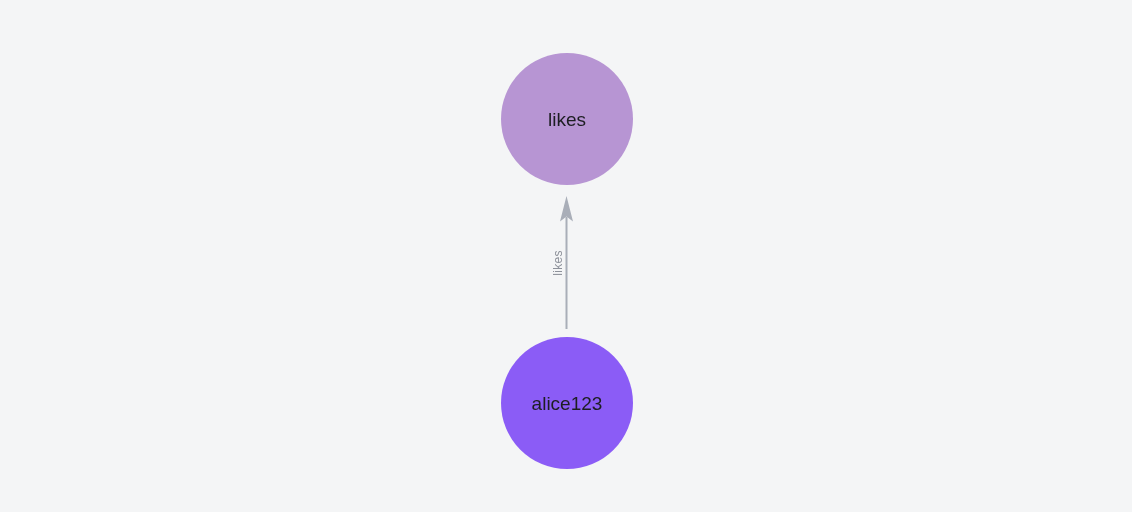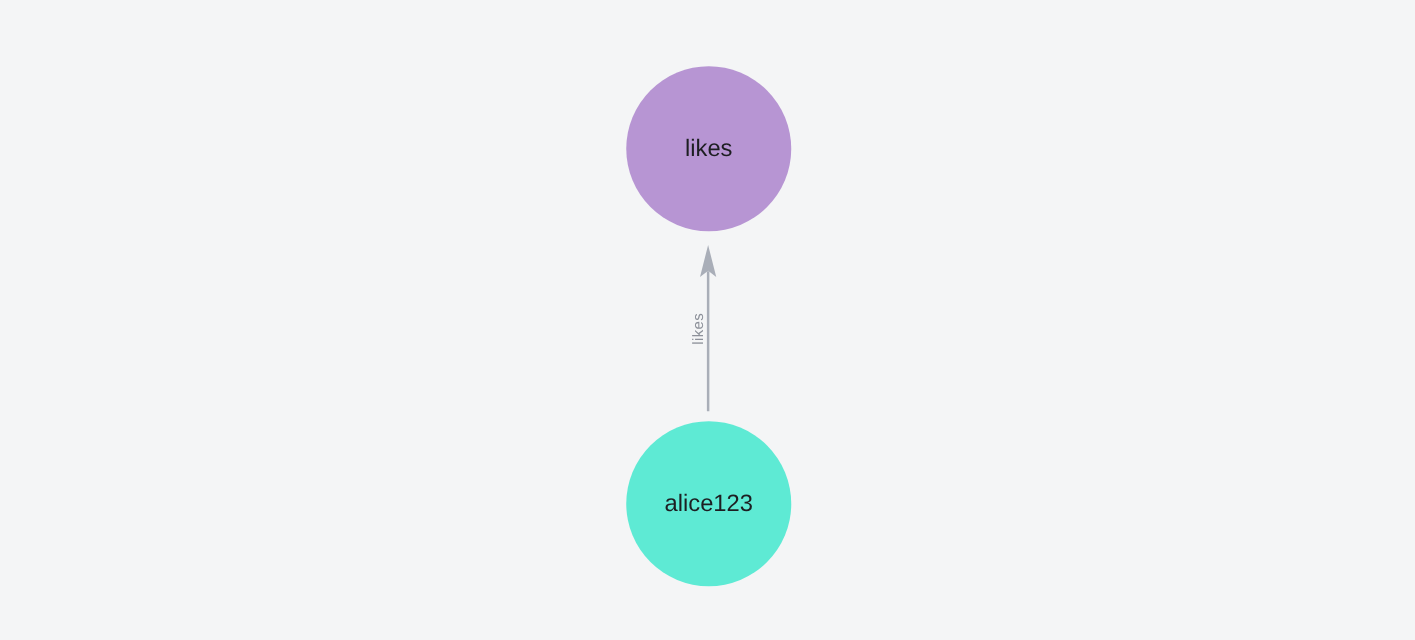--- a/index.html
+++ b/index.html
@@ -53,17 +53,17 @@
   <svg class="edge-layer" width="1132" height="512" viewBox="0 0 1132 512">
     <line x1="566.5" y1="329" x2="566.5" y2="217" stroke-width="2" stroke="#a9aeb8"></line>
     <polygon points="566.5,196 560,221.5 566.5,216.5 573,221.5" fill="#a9aeb8"></polygon>
     <text class="edge-label" transform="translate(562,263) rotate(-90)" text-anchor="middle" fill="#8d919a">likes</text>
   </svg>
 
   <div class="node node-hiking" style="background-color: rgb(183, 149, 211);">
     <span class="node-label" style="color: rgb(29, 30, 34);">likes</span>
   </div>
 
-  <div class="node node-alice123" style="background-color: #5eead4;">
+  <div class="node node-alice123" style="background-color: #8b5cf6;">
     <span class="node-label" style="color: rgb(29, 30, 34);">alice123</span>
   </div>
 
 </div>
 
 </body></html>

